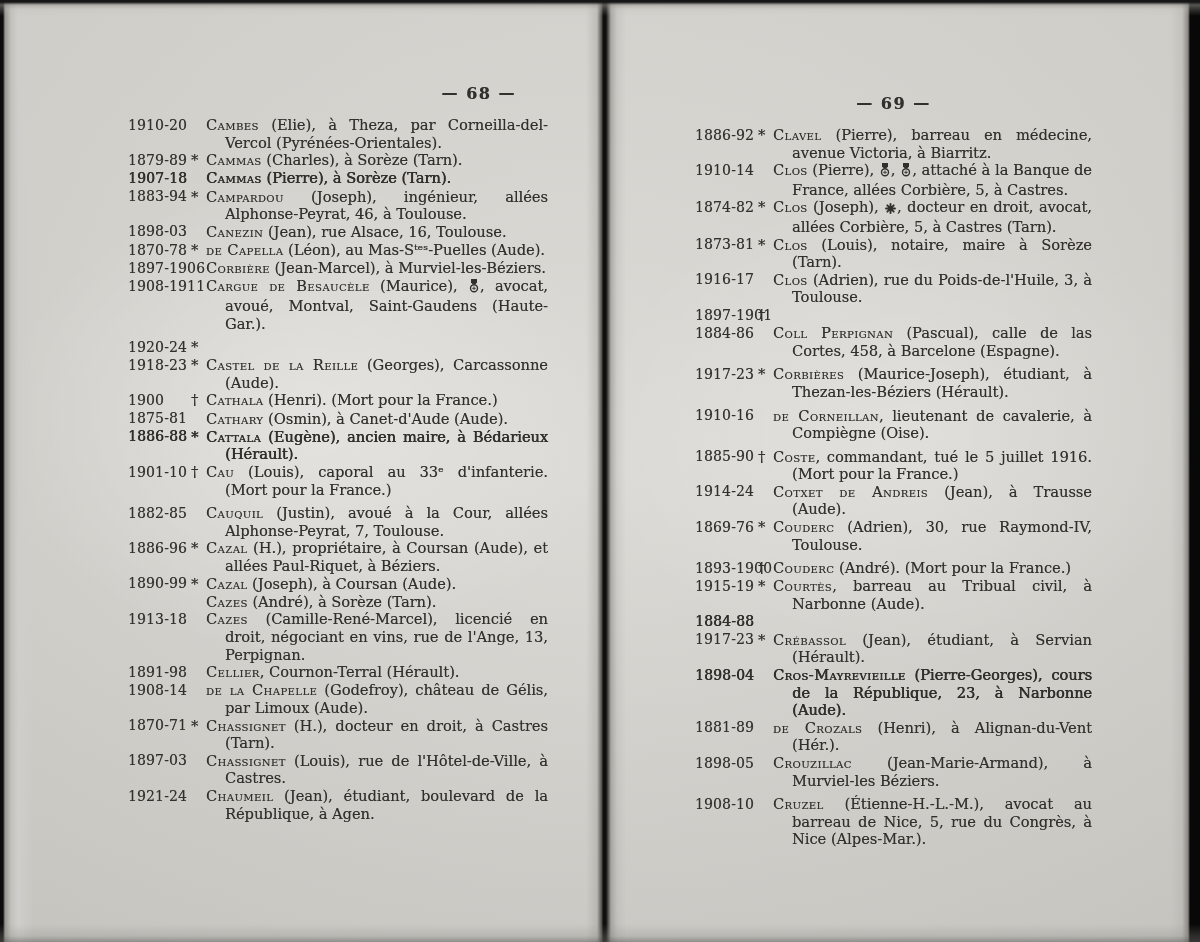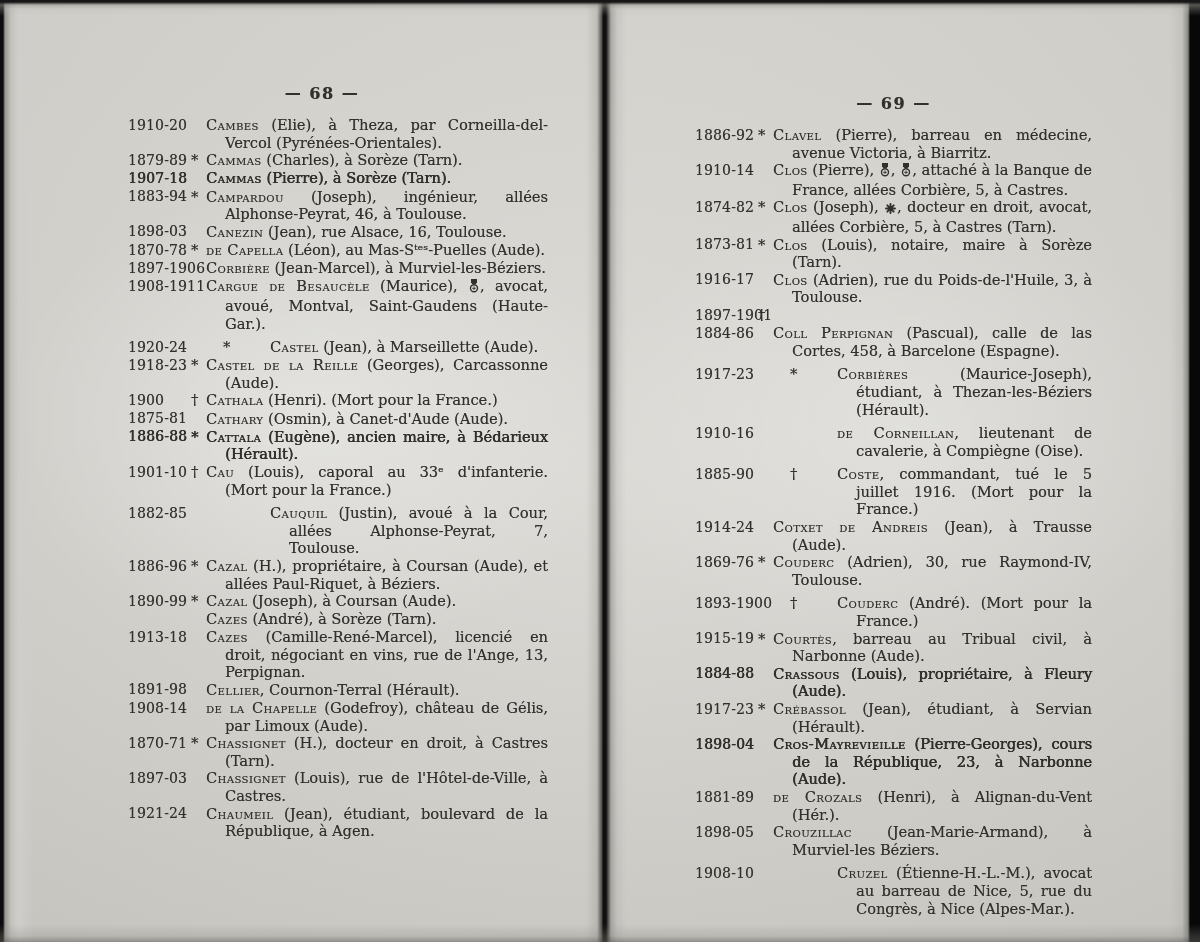--- a/index.html
+++ b/index.html
@@ -22,24 +22,24 @@
     background:linear-gradient(180deg,#161616 0,#161616 2px,rgba(150,149,144,0.55) 5px,rgba(189,188,183,0.25) 9px,rgba(189,188,183,0) 16px);}
   .edge-bottom{position:absolute;left:0;right:0;bottom:0;height:18px;pointer-events:none;
     background:linear-gradient(0deg,rgba(95,94,90,0.55) 0,rgba(140,139,135,0.28) 6px,rgba(160,159,155,0) 18px);}
   .gutter{position:absolute;left:586px;top:0;bottom:0;width:40px;pointer-events:none;
     background:linear-gradient(90deg,rgba(140,139,134,0) 0,rgba(140,139,134,0.30) 11px,#4a4945 16px,#100f0d 17px,#100f0d 20px,rgba(120,119,115,0.45) 25px,rgba(150,149,145,0.18) 31px,rgba(150,149,145,0) 40px);}
 
   .page{position:absolute;text-shadow:0.2px 0.2px 0.35px rgba(42,40,36,0.55);}
   .page-left{left:128px;top:84px;width:420px;}
   .page-right{left:695px;top:94px;width:397px;}
   .page-header{font-size:16px;font-weight:600;letter-spacing:1.5px;text-align:center;margin-bottom:13px;}
-  .page-left .page-header{padding-right:32px;}
+  .page-left .page-header{padding-right:32px;text-align:right;}
 
   .entry{display:flex;align-items:flex-start;font-size:14.6px;line-height:17.6px;}
-  .entry.gap{margin-top:6px;gap:32px;}
+  .entry.gap{margin-top:6px;}
   .entry.bold{text-shadow:0.45px 0 0 currentColor,0.2px 0.25px 0.4px rgba(42,40,36,0.7);}
   .entry-years{flex:0 0 63px;width:63px;font-size:13.9px;white-space:nowrap;letter-spacing:0.2px;padding-top:0.6px;}
   .entry-marker{flex:0 0 15px;width:15px;font-size:14.6px;}
   .entry-text{flex:1 1 auto;text-align:justify;padding-left:19px;text-indent:-19px;}
   .entry-name{font-variant:small-caps;letter-spacing:0.45px;}
   .italic{}
   .icon-wrap{display:inline-block;text-indent:0;vertical-align:-2px;margin:0 1px;}
   .icon-wrap svg{display:inline-block;}
 </style>
 </head>
@@ -90,21 +90,20 @@
           <span class="entry-marker"></span>
           <span class="entry-text"><span class="entry-name">Cargue de Besaucèle</span><span> (Maurice), </span><span class="icon-wrap"><svg width="10" height="14" viewBox="0 0 10 14">
                 <path d="M2 0h6v3.6L6.6 5H3.4L2 3.6Z" fill="currentColor"></path>
                 <circle cx="5" cy="9.3" r="3.5" fill="none" stroke="currentColor" stroke-width="1.4"></circle>
                 <path d="M5 7.5v3.6M3.2 9.3h3.6" stroke="currentColor" stroke-width="0.9"></path>
               </svg></span><span>, avocat, avoué, Montval, Saint-Gaudens (Haute-Gar.).</span></span>
         </div>
         <div class="entry gap">
           <span class="entry-years">1920-24</span>
           <span class="entry-marker">*</span>
-          <span class="entry-text"><span class="entry-name">Castel</span><span> (Jean), à Marseillette (Aude).</span></span>
         </div>
         <div class="entry">
           <span class="entry-years">1918-23</span>
           <span class="entry-marker">*</span>
           <span class="entry-text"><span class="entry-name">Castel de la Reille</span><span> (Georges), Carcassonne (Aude).</span></span>
         </div>
         <div class="entry">
           <span class="entry-years">1900</span>
           <span class="entry-marker">†</span>
           <span class="entry-text"><span class="entry-name">Cathala</span><span> (Henri). </span><span class="italic">(Mort pour la France.)</span></span>
@@ -257,21 +256,20 @@
           <span class="entry-text"><span class="entry-name">Couderc</span><span> (André). </span><span class="italic">(Mort pour la France.)</span></span>
         </div>
         <div class="entry">
           <span class="entry-years">1915-19</span>
           <span class="entry-marker">*</span>
           <span class="entry-text"><span class="entry-name">Courtès</span><span>, barreau au Tribual civil, à Narbonne (Aude).</span></span>
         </div>
         <div class="entry bold">
           <span class="entry-years">1884-88</span>
           <span class="entry-marker"></span>
-          <span class="entry-text"><span class="entry-name">Crassous</span><span> (Louis), propriétaire, à Fleury (Aude).</span></span>
         </div>
         <div class="entry">
           <span class="entry-years">1917-23</span>
           <span class="entry-marker">*</span>
           <span class="entry-text"><span class="entry-name">Crébassol</span><span> (Jean), étudiant, à Servian (Hérault).</span></span>
         </div>
         <div class="entry bold">
           <span class="entry-years">1898-04</span>
           <span class="entry-marker"></span>
           <span class="entry-text"><span class="entry-name">Cros-Mayrevieille</span><span> (Pierre-Georges), cours de la République, 23, à Narbonne (Aude).</span></span>

